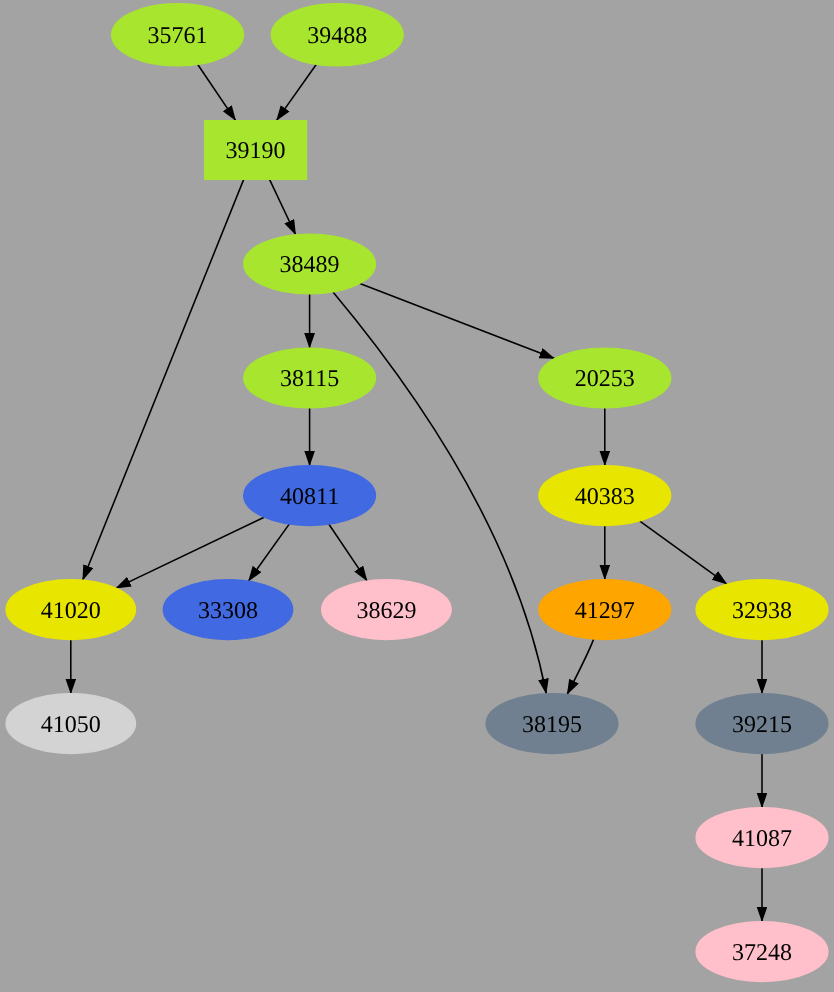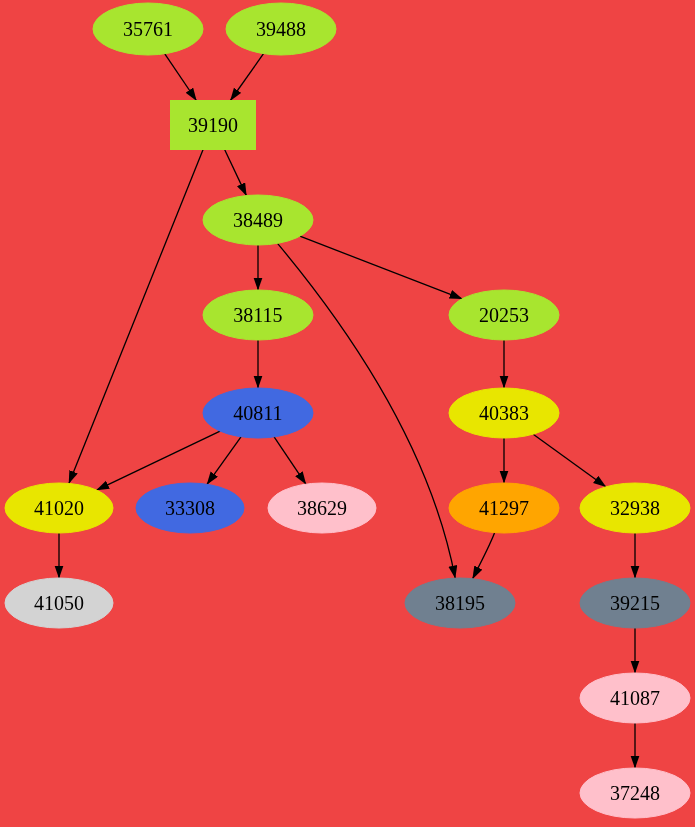--- a/index.html
+++ b/index.html
@@ -5,21 +5,21 @@
   html, body {
     margin: 0;
     padding: 0;
     background: #ffffff;
     font-family: "Liberation Serif", serif;
   }
   .canvas-wrap {
     width: 695px;
     height: 827px;
     position: relative;
-    background: #ef4444;
+    background: #a3a3a3;
   }
   svg { display: block; }
   text {
     font-family: "Liberation Serif", serif;
     fill: #000000;
     text-anchor: middle;
   }
 </style>
 </head>
 <body>

